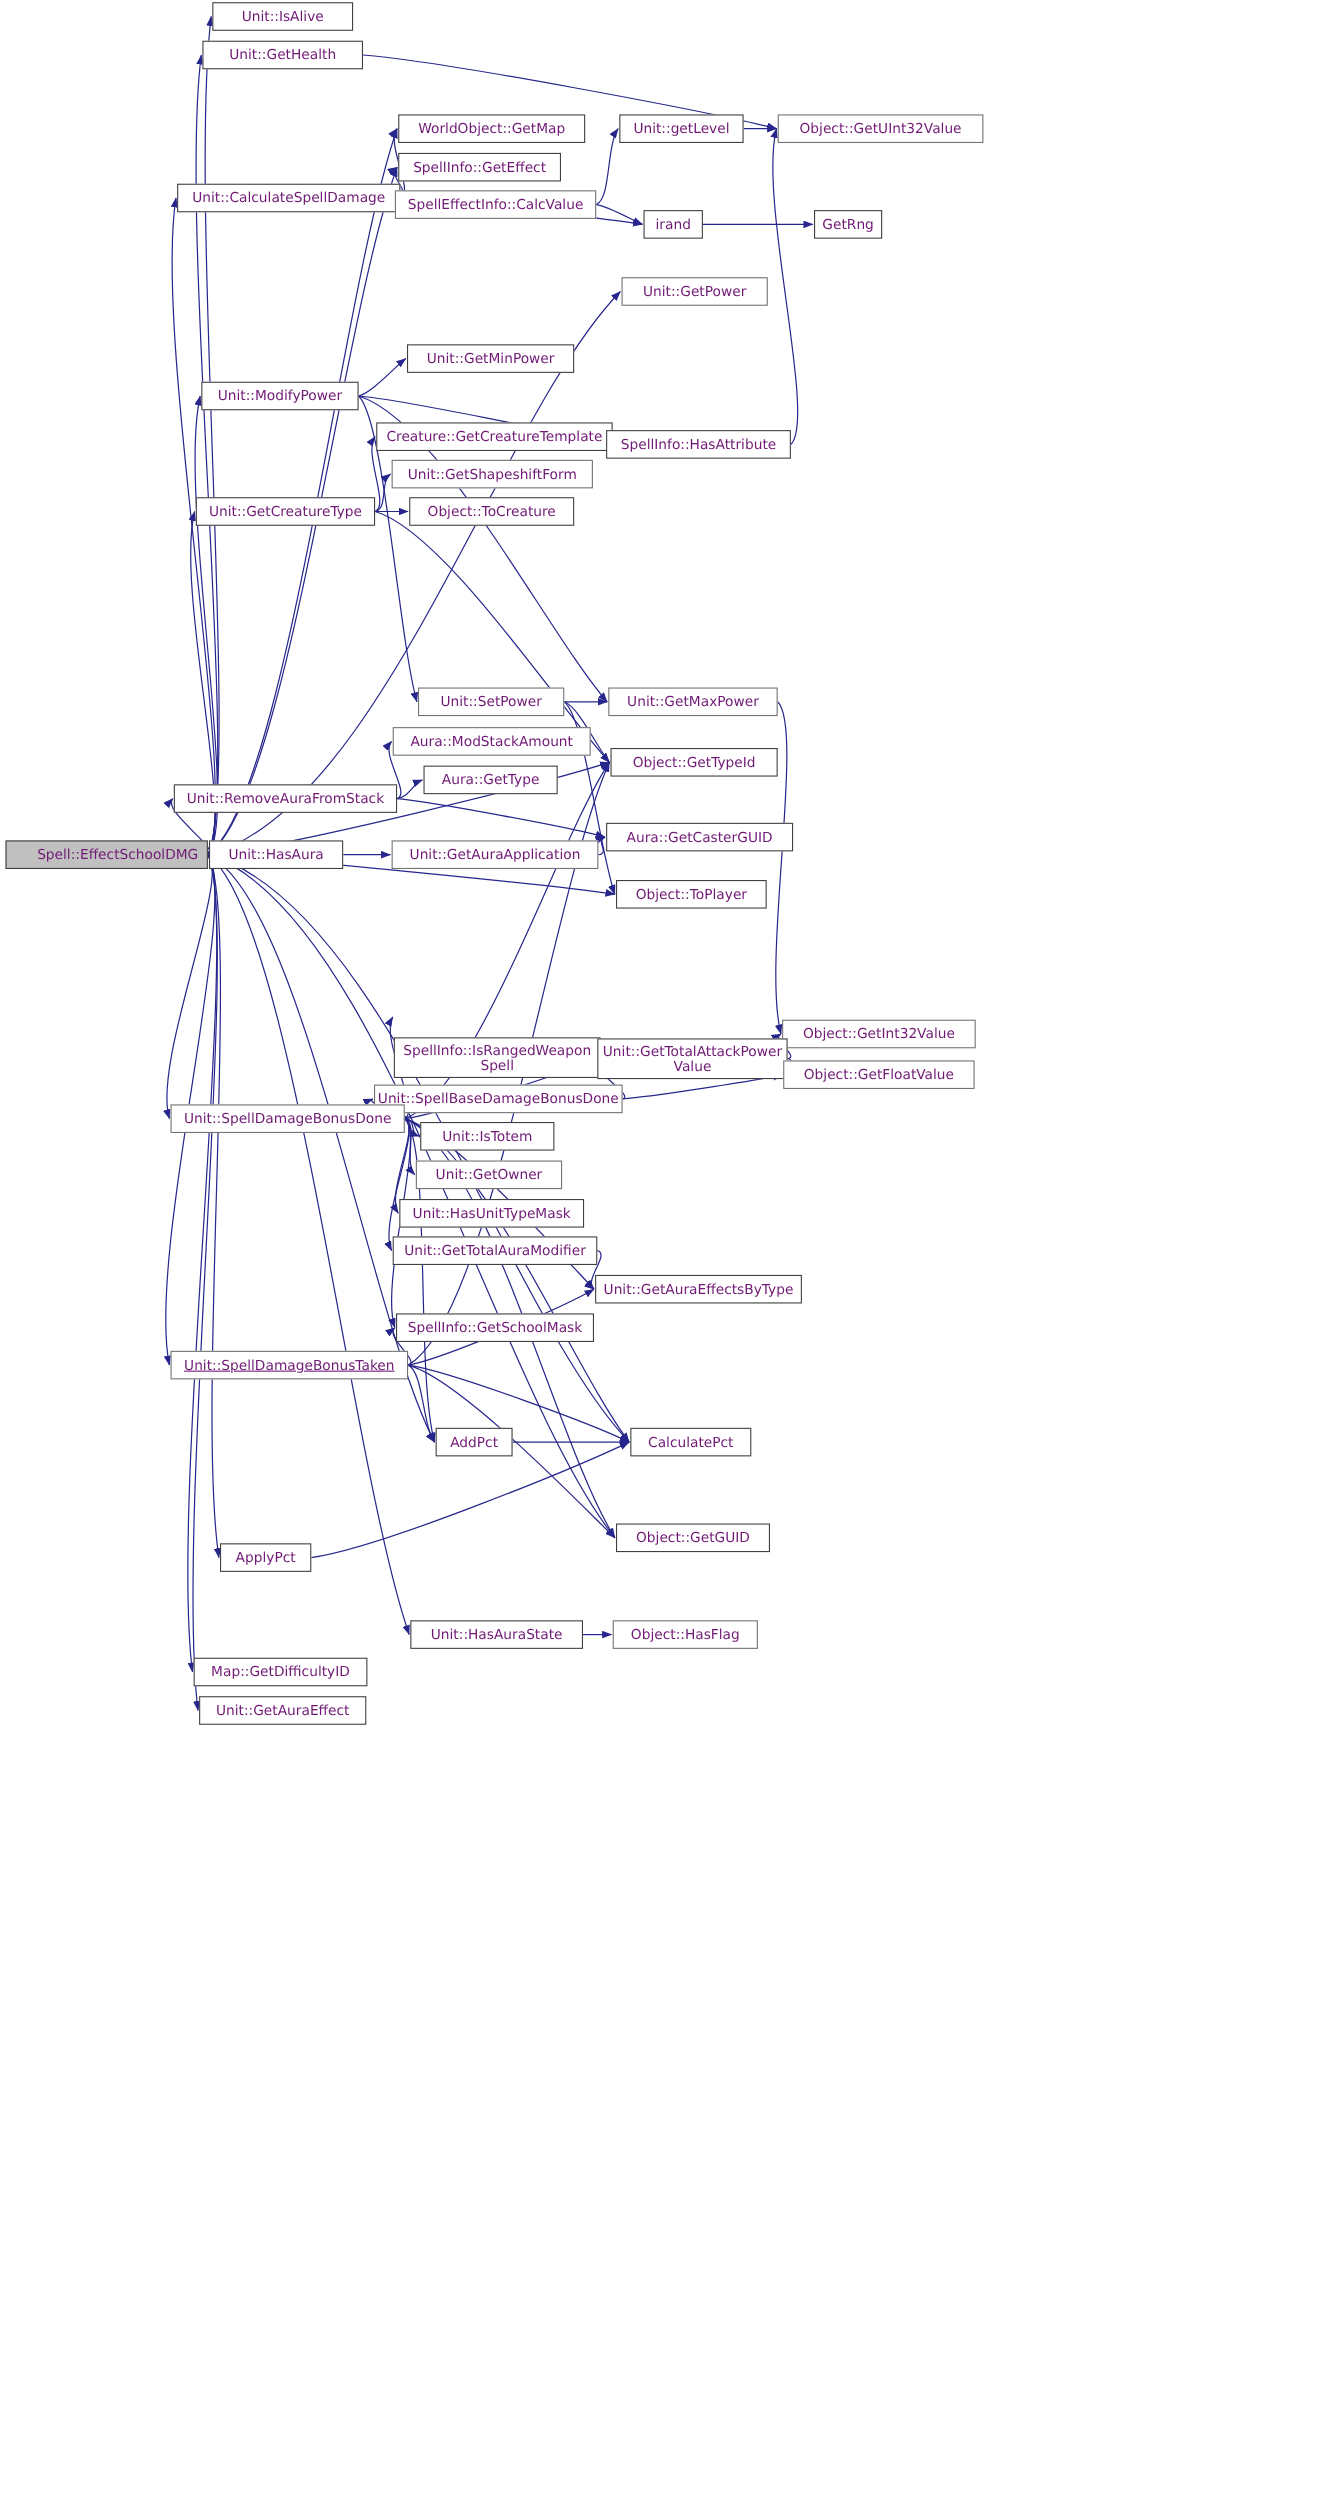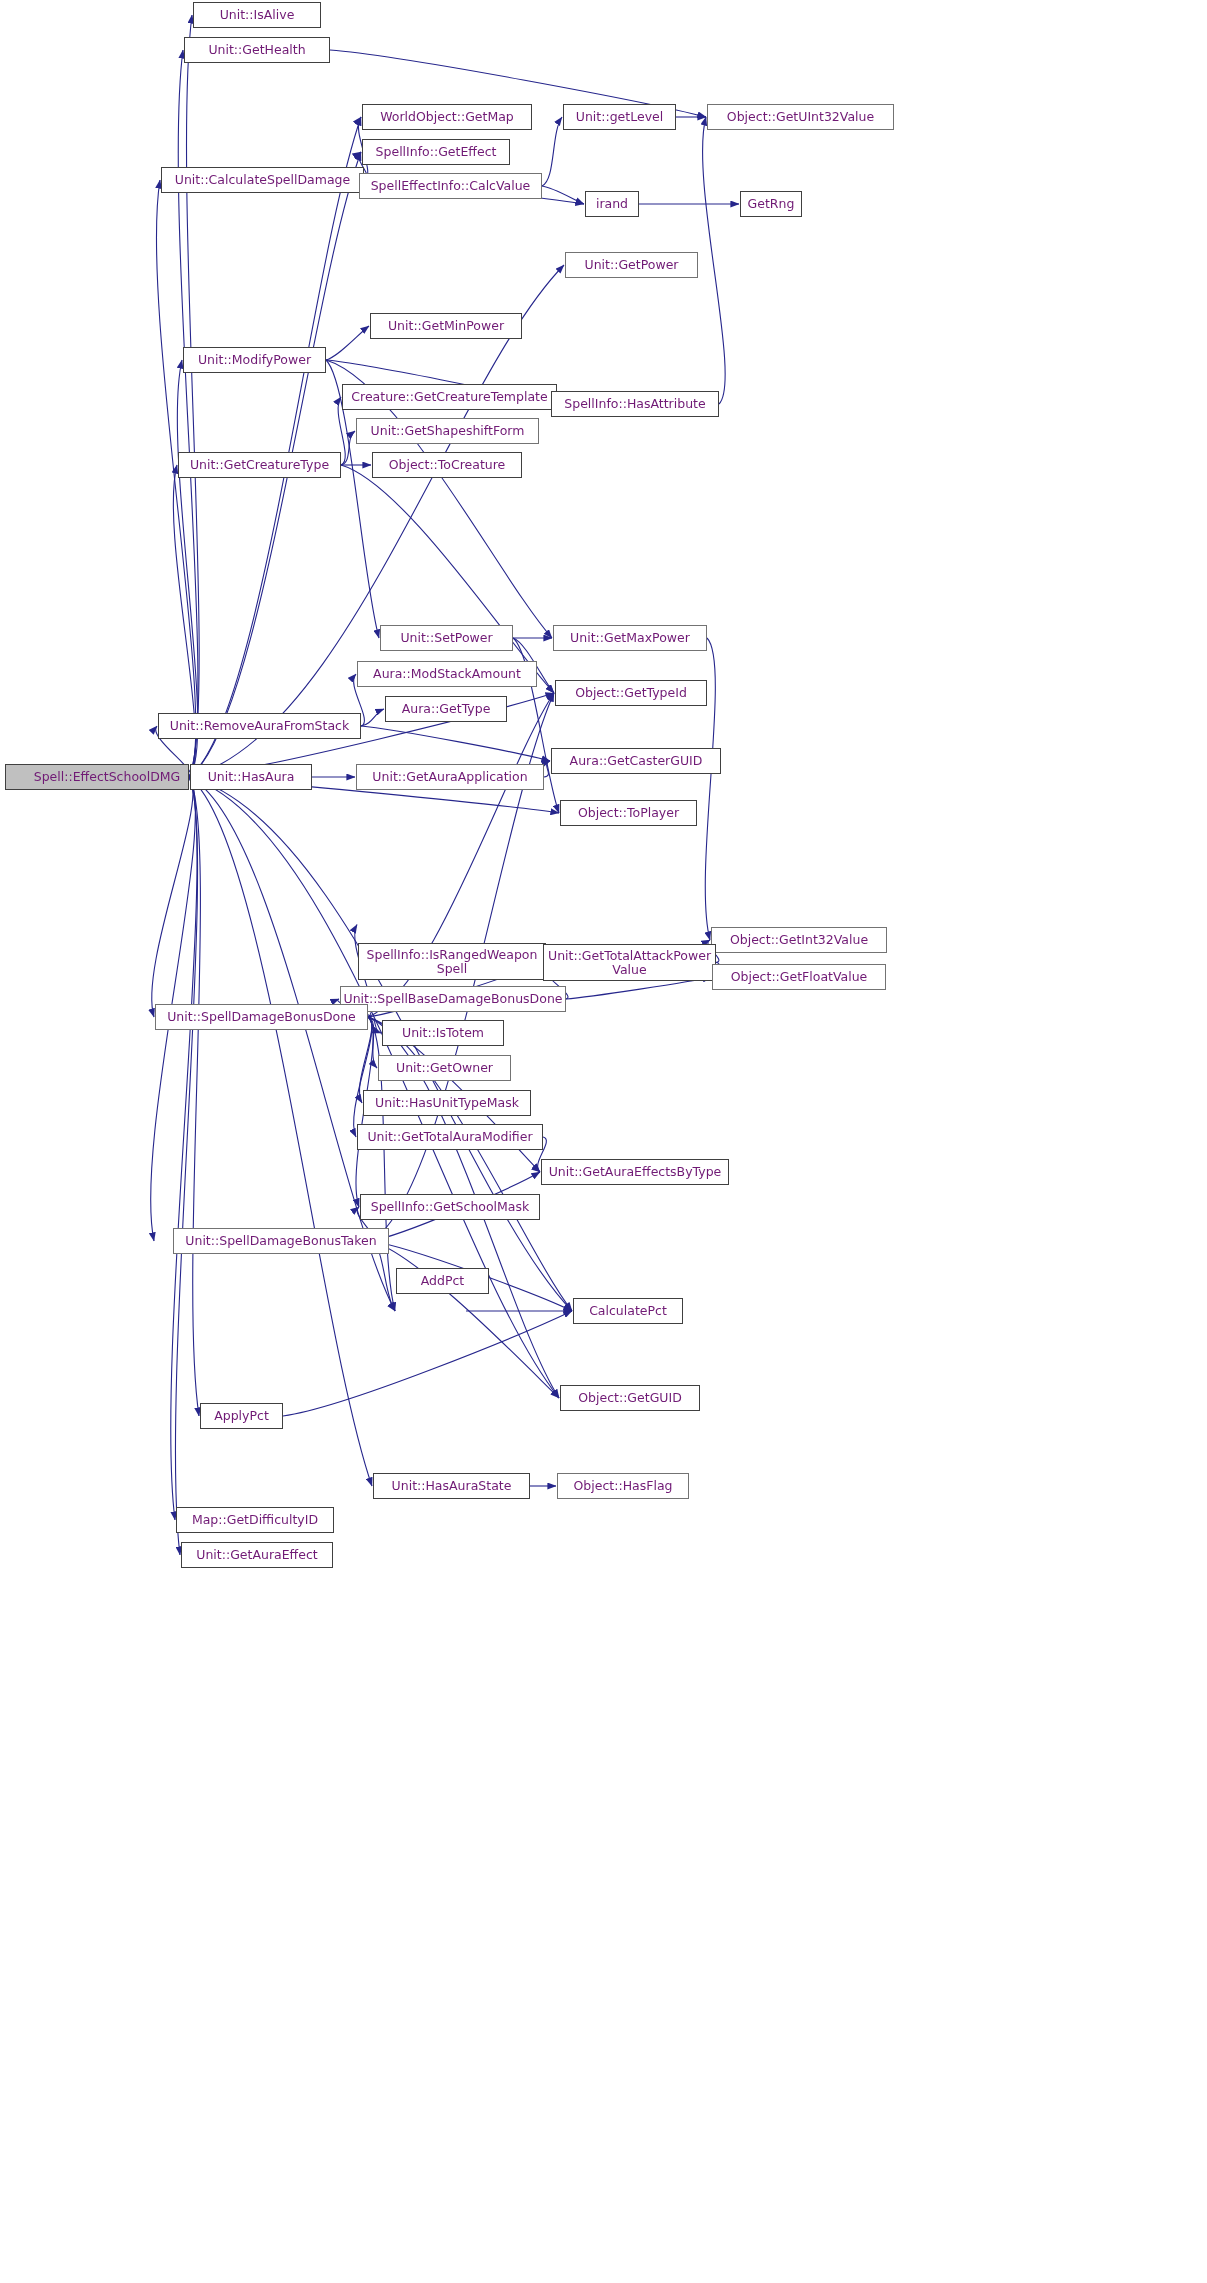--- a/index.html
+++ b/index.html
@@ -156,22 +156,22 @@
 Value</div>
       <div class="node red" style="left: 712px; top: 964px; width: 174px; height: 26px;">Object::GetFloatValue</div>
       <div class="node red" style="left: 340px; top: 986px; width: 226px; height: 26px;">Unit::SpellBaseDamageBonusDone</div>
       <div class="node red" style="left: 155px; top: 1004px; width: 213px; height: 26px;">Unit::SpellDamageBonusDone</div>
       <div class="node" style="left: 382px; top: 1020px; width: 122px; height: 26px;">Unit::IsTotem</div>
       <div class="node red" style="left: 378px; top: 1055px; width: 133px; height: 26px;">Unit::GetOwner</div>
       <div class="node" style="left: 363px; top: 1090px; width: 168px; height: 26px;">Unit::HasUnitTypeMask</div>
       <div class="node" style="left: 357px; top: 1124px; width: 186px; height: 26px;">Unit::GetTotalAuraModifier</div>
       <div class="node" style="left: 541px; top: 1159px; width: 188px; height: 26px;">Unit::GetAuraEffectsByType</div>
       <div class="node" style="left: 360px; top: 1194px; width: 180px; height: 26px;">SpellInfo::GetSchoolMask</div>
-      <div class="node red" style="left: 173px; top: 1228px; width: 216px; height: 26px;">Unit::SpellDamageBonusTaken</div>
-      <div class="node" style="left: 396px; top: 1268px; width: 93px; height: 26px;">AddPct</div>
+      <div class="node red" style="left: 155px; top: 1228px; width: 216px; height: 26px; text-decoration: underline;">Unit::SpellDamageBonusTaken</div>
+      <div class="node" style="left: 396px; top: 1298px; width: 70px; height: 26px;">AddPct</div>
       <div class="node" style="left: 573px; top: 1298px; width: 110px; height: 26px;">CalculatePct</div>
       <div class="node" style="left: 560px; top: 1385px; width: 140px; height: 26px;">Object::GetGUID</div>
       <div class="node" style="left: 200px; top: 1403px; width: 83px; height: 26px;">ApplyPct</div>
       <div class="node" style="left: 373px; top: 1473px; width: 157px; height: 26px;">Unit::HasAuraState</div>
       <div class="node red" style="left: 557px; top: 1473px; width: 132px; height: 26px;">Object::HasFlag</div>
       <div class="node" style="left: 176px; top: 1507px; width: 158px; height: 26px;">Map::GetDifficultyID</div>
       <div class="node" style="left: 181px; top: 1542px; width: 152px; height: 26px;">Unit::GetAuraEffect</div>
     </div>
 </div>
 

